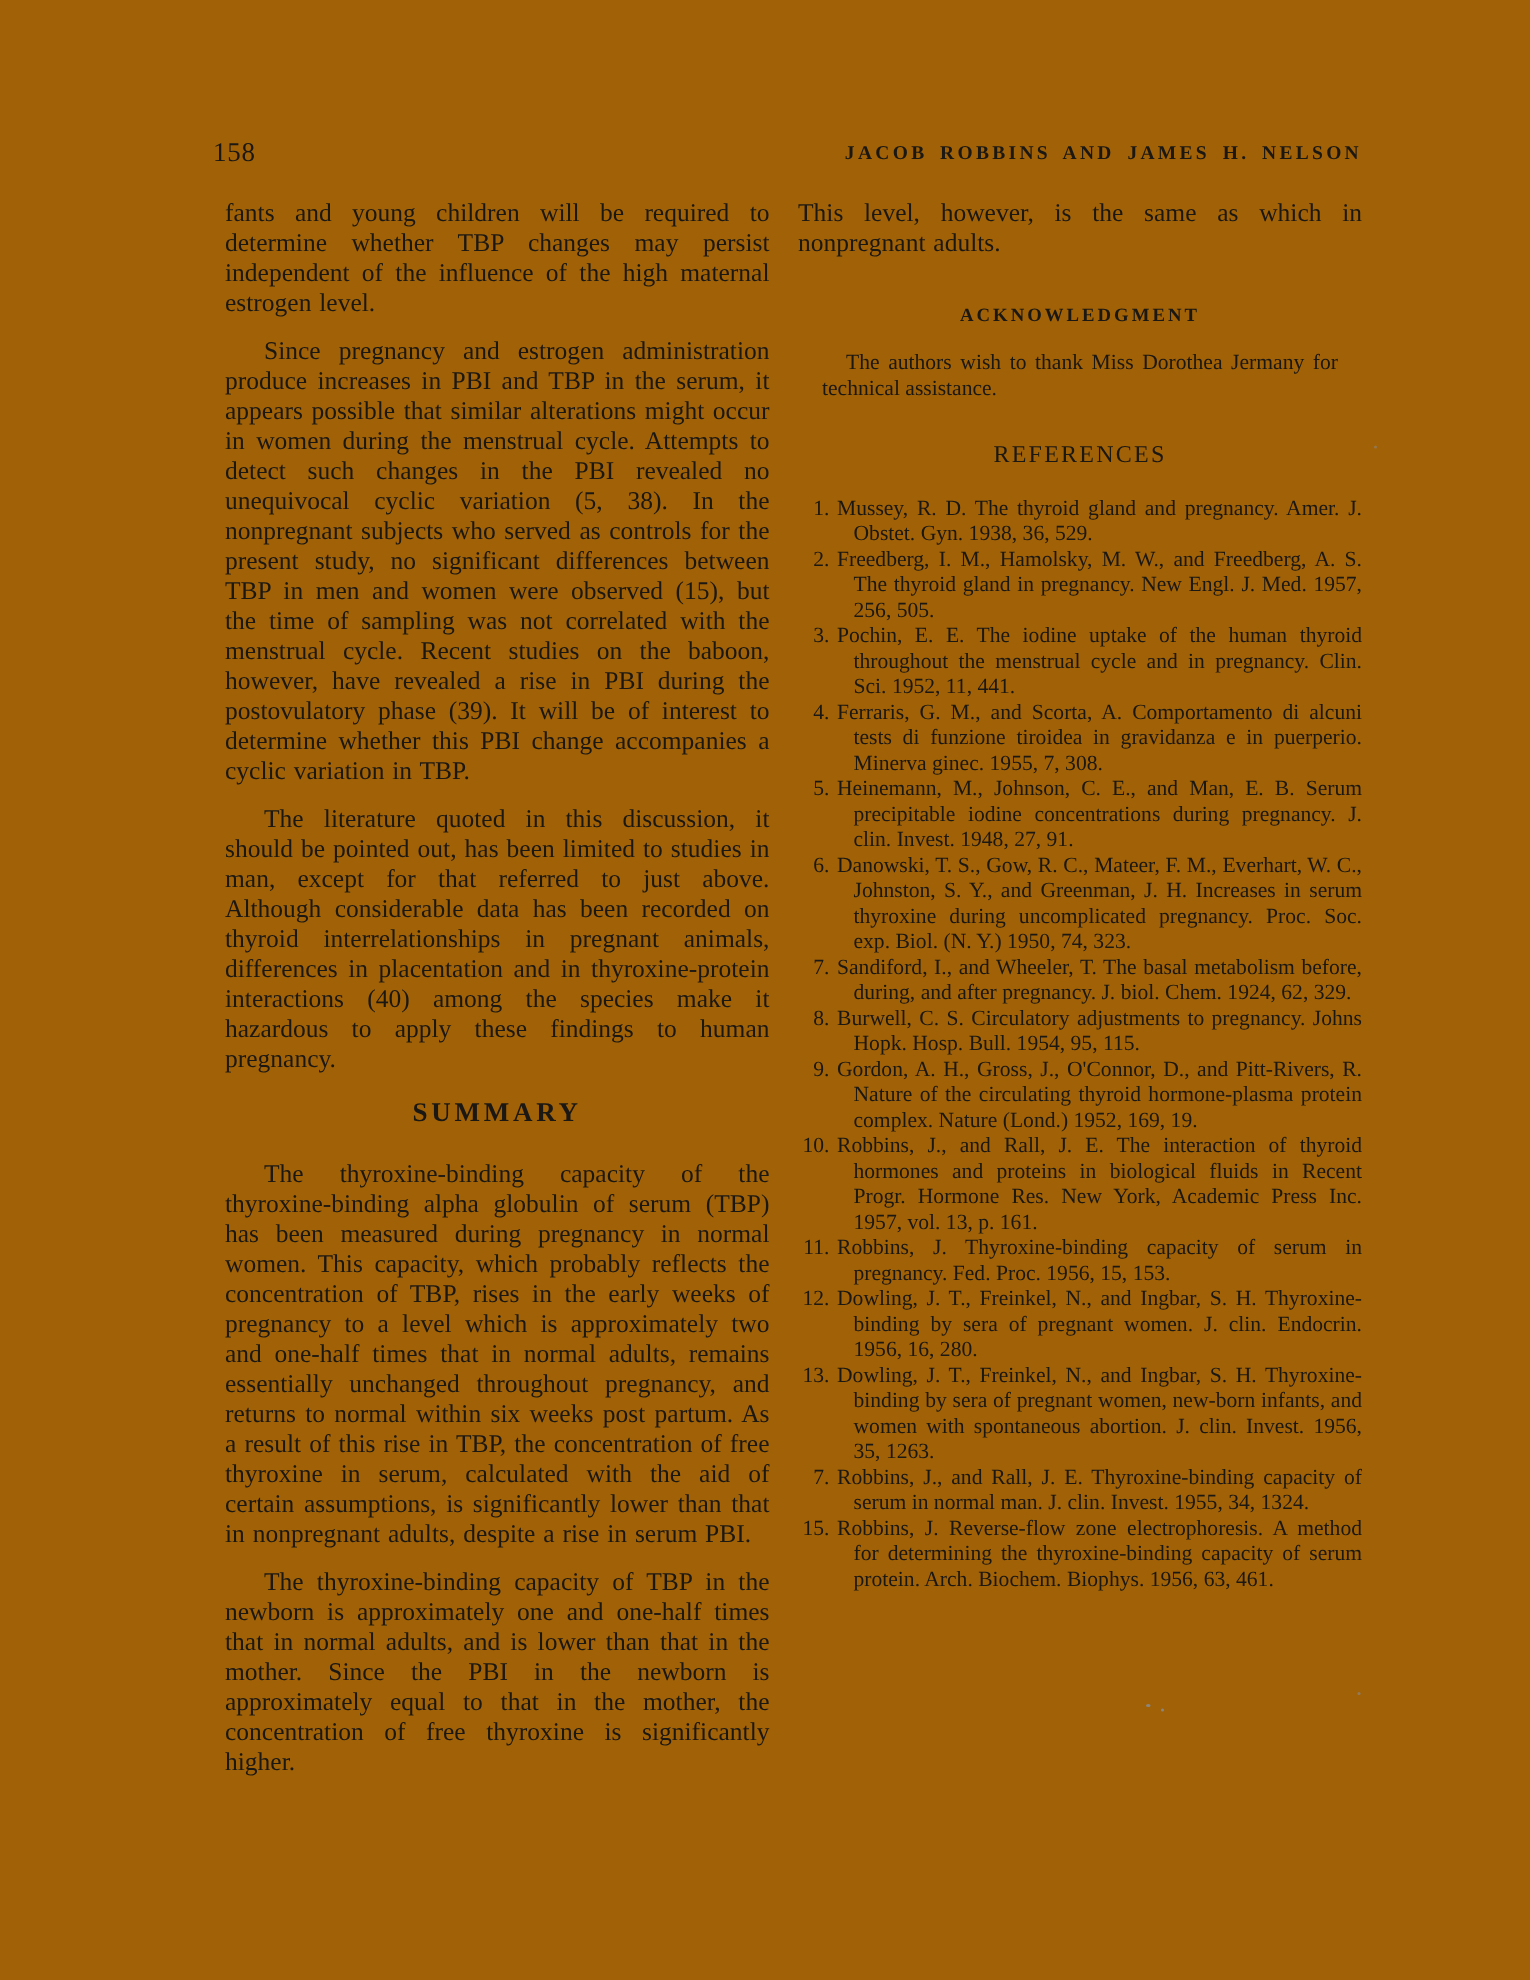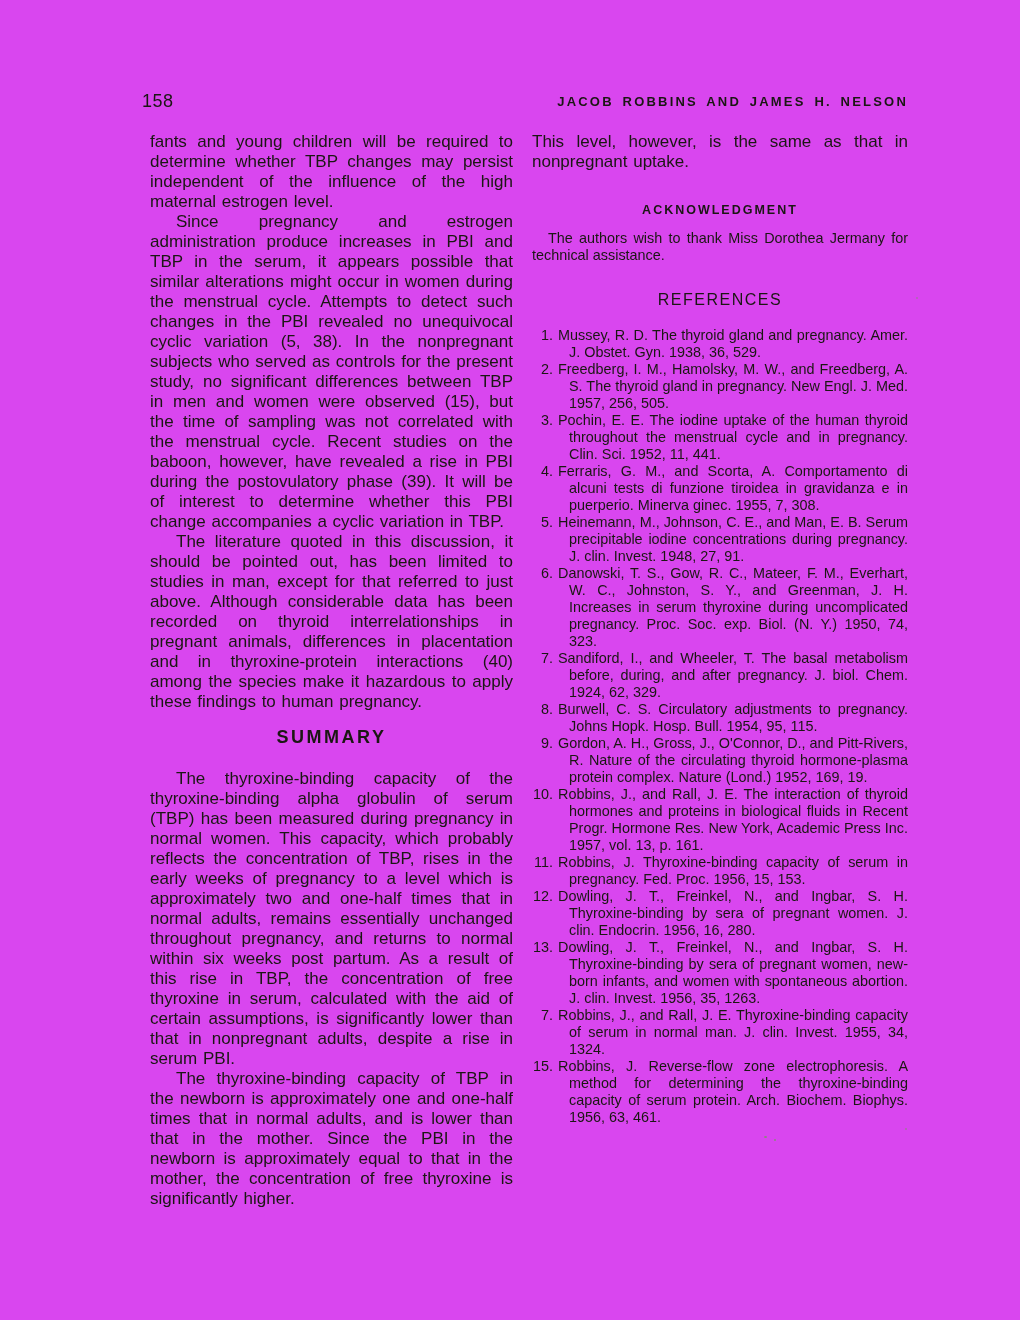--- a/index.html
+++ b/index.html
@@ -4,23 +4,23 @@
 <style>
   html, body {
     margin: 0;
     padding: 0;
     background: #ffffff;
   }
   .page {
     position: relative;
     width: 1020px;
     height: 1320px;
-    background: #d946ef;
+    background: #a16207;
     color: #1b1713;
-    font-family: Liberation Sans, sans-serif;
+    font-family: Liberation Serif, serif;
     overflow: hidden;
   }
   
   .page-header {
     position: absolute;
     top: 91px;
     left: 150px;
     width: 758px;
     height: 22px;
   }
@@ -53,21 +53,21 @@
     top: 132px;
     width: 376px;
   }
   .body-text {
     font-size: 17px;
     line-height: 20px;
     text-align: justify;
     margin: 0;
     word-spacing: 1px;
   }
-  .indented { text-indent: 26px; }
+  .indented { text-indent: 26px; margin-top: 12px; }
   
   .section-heading {
     text-align: center;
     margin: 0;
   }
   .summary-heading {
     font-size: 18px;
     font-weight: bold;
     letter-spacing: 2.5px;
     margin: 15px 0 21px 0;
@@ -83,21 +83,21 @@
     font-weight: normal;
     letter-spacing: 1.5px;
     margin: 27px 0 13px 0;
     text-align: center;
   }
   
   .small-text {
     font-size: 14.4px;
     line-height: 17px;
     text-align: justify;
-    margin: 0;
+    margin: 16px;
   }
   .ack-paragraph { text-indent: 16px; }
   .ref-list {
     list-style: none;
     margin: 18px 0 0 0;
     padding: 0;
   }
   .ref-item {
     font-size: 14.4px;
     line-height: 17px;
@@ -137,21 +137,21 @@
   <section class="column-left">
     <p class="body-text">fants and young children will be required to determine whether TBP changes may persist independent of the influence of the high maternal estrogen level.</p>
     <p class="body-text indented">Since pregnancy and estrogen administration produce increases in PBI and TBP in the serum, it appears possible that similar alterations might occur in women during the menstrual cycle. Attempts to detect such changes in the PBI revealed no unequivocal cyclic variation (5, 38). In the nonpregnant subjects who served as controls for the present study, no significant differences between TBP in men and women were observed (15), but the time of sampling was not correlated with the menstrual cycle. Recent studies on the baboon, however, have revealed a rise in PBI during the postovulatory phase (39). It will be of interest to determine whether this PBI change accompanies a cyclic variation in TBP.</p>
     <p class="body-text indented">The literature quoted in this discussion, it should be pointed out, has been limited to studies in man, except for that referred to just above. Although considerable data has been recorded on thyroid interrelationships in pregnant animals, differences in placentation and in thyroxine-protein interactions (40) among the species make it hazardous to apply these findings to human pregnancy.</p>
     <h2 class="section-heading summary-heading">SUMMARY</h2>
     <p class="body-text indented">The thyroxine-binding capacity of the thyroxine-binding alpha globulin of serum (TBP) has been measured during pregnancy in normal women. This capacity, which probably reflects the concentration of TBP, rises in the early weeks of pregnancy to a level which is approximately two and one-half times that in normal adults, remains essentially unchanged throughout pregnancy, and returns to normal within six weeks post partum. As a result of this rise in TBP, the concentration of free thyroxine in serum, calculated with the aid of certain assumptions, is significantly lower than that in nonpregnant adults, despite a rise in serum PBI.</p>
     <p class="body-text indented">The thyroxine-binding capacity of TBP in the newborn is approximately one and one-half times that in normal adults, and is lower than that in the mother. Since the PBI in the newborn is approximately equal to that in the mother, the concentration of free thyroxine is significantly higher.</p>
   </section>
 
   <section class="column-right">
-    <p class="body-text">This level, however, is the same as that in nonpregnant uptake.</p>
+    <p class="body-text">This level, however, is the same as which in nonpregnant adults.</p>
     <h2 class="section-heading ack-heading">ACKNOWLEDGMENT</h2>
     <p class="small-text ack-paragraph">The authors wish to thank Miss Dorothea Jermany for technical assistance.</p>
     <h2 class="section-heading refs-heading">REFERENCES</h2>
 
     <ol class="ref-list">
       <li class="ref-item"><span class="ref-num">1.</span><span>Mussey, R. D.  The thyroid gland and pregnancy. Amer. J. Obstet. Gyn. 1938, 36, 529.</span></li>
       <li class="ref-item"><span class="ref-num">2.</span><span>Freedberg, I. M., Hamolsky, M. W., and Freedberg, A. S.  The thyroid gland in pregnancy.  New Engl. J. Med. 1957, 256, 505.</span></li>
       <li class="ref-item"><span class="ref-num">3.</span><span>Pochin, E. E.  The iodine uptake of the human thyroid throughout the menstrual cycle and in pregnancy.  Clin. Sci. 1952, 11, 441.</span></li>
       <li class="ref-item"><span class="ref-num">4.</span><span>Ferraris, G. M., and Scorta, A.  Comportamento di alcuni tests di funzione tiroidea in gravidanza e in puerperio.  Minerva ginec. 1955, 7, 308.</span></li>
       <li class="ref-item"><span class="ref-num">5.</span><span>Heinemann, M., Johnson, C. E., and Man, E. B. Serum precipitable iodine concentrations during pregnancy.  J. clin. Invest. 1948, 27, 91.</span></li>

